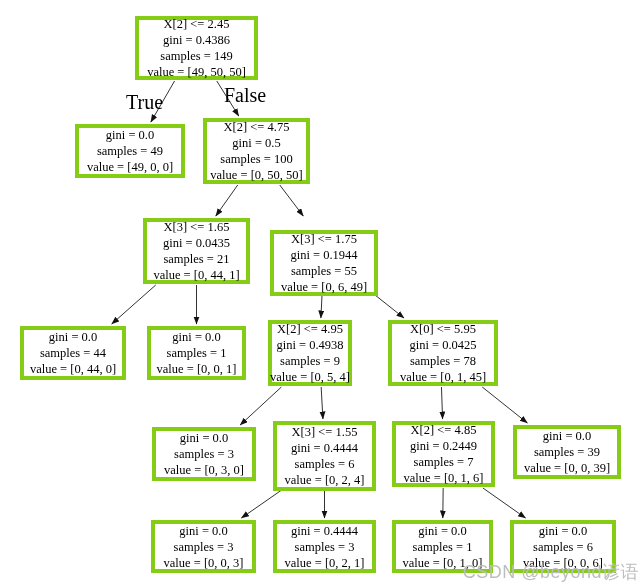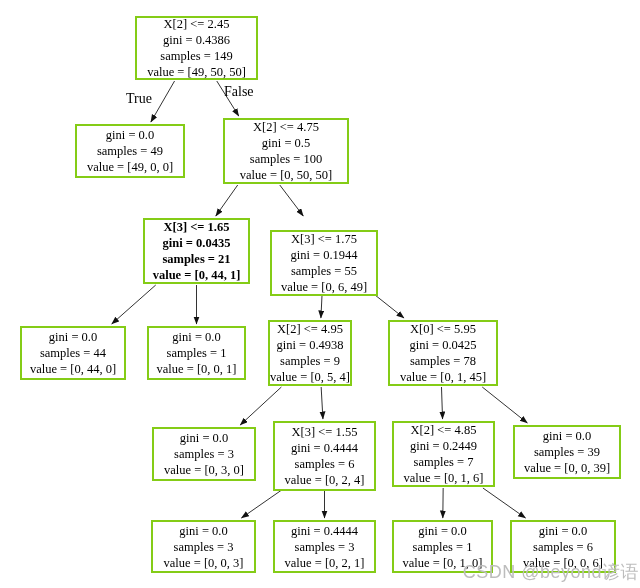--- a/index.html
+++ b/index.html
@@ -14,36 +14,36 @@
   svg.edges {
     position: absolute;
     left: 0; top: 0;
     width: 640px; height: 588px;
     z-index: 1;
   }
   svg.edges line { stroke: #333333; stroke-width: 1; }
   .node {
     position: absolute;
     box-sizing: border-box;
-    border: 2px solid #84cc16;
+    border: 4px solid #84cc16;
     background: #ffffff;
     display: flex;
     flex-direction: column;
     justify-content: center;
     align-items: center;
     text-align: center;
     font-size: 12.5px;
     line-height: 16px;
     color: #000000;
     z-index: 2;
     white-space: nowrap;
   }
   .edge-label {
     position: absolute;
-    font-size: 14px;
+    font-size: 20px;
     color: #000000;
     z-index: 3;
   }
   .watermark {
     position: absolute;
     right: 1px;
     bottom: 4px;
     font-size: 18px;
     letter-spacing: 0.5px;
     white-space: nowrap;
@@ -84,27 +84,27 @@
       <div>X[2] &lt;= 2.45</div>
       <div>gini = 0.4386</div>
       <div>samples = 149</div>
       <div>value = [49, 50, 50]</div>
     </div>
     <div class="node" style="left: 75px; top: 124px; width: 110px; height: 54px;">
       <div>gini = 0.0</div>
       <div>samples = 49</div>
       <div>value = [49, 0, 0]</div>
     </div>
-    <div class="node" style="left: 203px; top: 118px; width: 126px; height: 66px; margin-left: 20px;">
+    <div class="node" style="left: 203px; top: 118px; width: 107px; height: 66px;">
       <div>X[2] &lt;= 4.75</div>
       <div>gini = 0.5</div>
       <div>samples = 100</div>
       <div>value = [0, 50, 50]</div>
     </div>
-    <div class="node" style="left: 143px; top: 218px; width: 107px; height: 66px; font-weight: bold;">
+    <div class="node" style="left: 143px; top: 218px; width: 107px; height: 66px;">
       <div>X[3] &lt;= 1.65</div>
       <div>gini = 0.0435</div>
       <div>samples = 21</div>
       <div>value = [0, 44, 1]</div>
     </div>
     <div class="node" style="left: 270px; top: 218px; width: 108px; height: 66px; margin-top: 12px;">
       <div>X[3] &lt;= 1.75</div>
       <div>gini = 0.1944</div>
       <div>samples = 55</div>
       <div>value = [0, 6, 49]</div>

